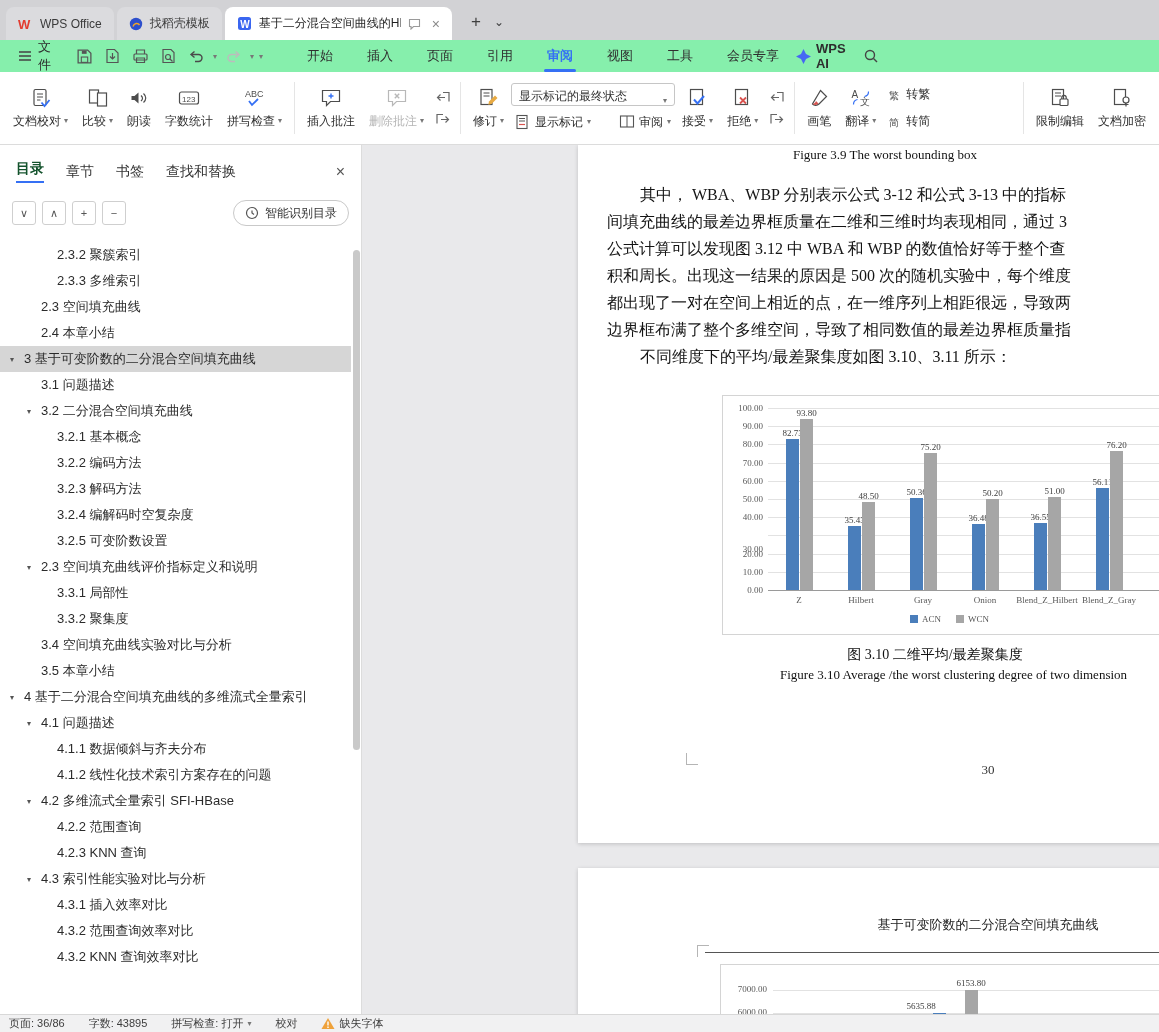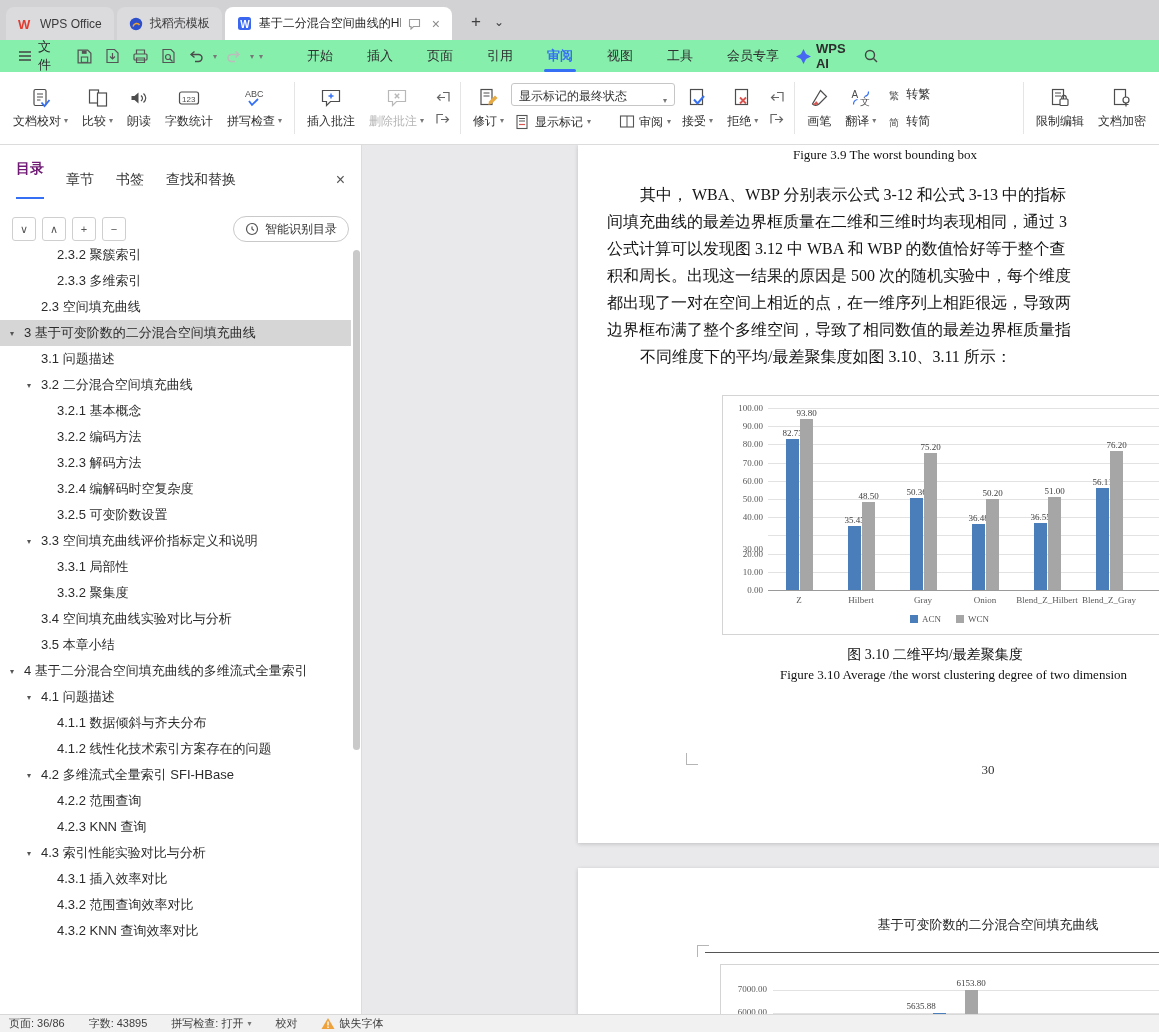--- a/index.html
+++ b/index.html
@@ -36,21 +36,21 @@
   .rb-col{display:flex;flex-direction:column;gap:5px;justify-content:center;}
   .rb-row{display:flex;align-items:center;gap:20px;}
   .rb-small{display:flex;align-items:center;gap:4px;font-size:12px;height:22px;padding:0 4px;border-radius:3px;white-space:nowrap;color:#2e2e2e;}
   .rb-mini{width:24px;height:17px;display:flex;align-items:center;justify-content:center;border-radius:3px;}
   .combo{width:164px;height:23px;border:1px solid #c6c6c6;border-radius:3px;display:flex;align-items:flex-end;justify-content:space-between;font-size:12px;padding:0 7px;color:#333;background:#fff;}
   .disabled{color:#b5b5b5 !important;}
   
   .sidebar{position:absolute;left:0;top:145px;width:362px;height:869px;background:#fff;border-right:1px solid #dcdcdc;}
   .side-tabs{display:flex;align-items:center;gap:22px;padding:15px 16px 9px 16px;font-size:14px;color:#333;}
   .side-tab{cursor:default;white-space:nowrap;}
-  .side-tab.active{color:#701a75;font-weight:bold;position:relative;padding-bottom:21px;}
+  .side-tab.active{color:#14532d;font-weight:bold;position:relative;padding-bottom:5px;}
   .side-tab.active::after{content:"";position:absolute;left:0;right:0;bottom:0;height:2px;background:#3570f4;}
   .side-close{margin-left:auto;color:#555;font-size:16px;}
   .side-tools{display:flex;align-items:center;gap:6px;padding:8px 12px 10px 12px;}
   .tool-btn{width:24px;height:24px;border:1px solid #cfcfcf;border-radius:3px;display:flex;align-items:center;justify-content:center;font-size:11px;color:#555;background:#fff;}
   .smart-btn{margin-left:auto;height:26px;border:1px solid #c9c9c9;border-radius:14px;display:flex;align-items:center;gap:6px;padding:0 11px;font-size:12px;color:#333;background:#fff;}
   .toc-list{position:absolute;left:0;top:97px;right:10px;bottom:0;overflow:hidden;}
   .toc-item{display:flex;align-items:center;height:26px;font-size:13px;color:#2b2b2b;white-space:nowrap;cursor:default;width:362px;}
   .toc-item.selected{background:#d6d6d6;}
   .toc-item.lvl1{padding-left:10px;}
   .toc-item.lvl2{padding-left:27px;}
@@ -495,20 +495,24 @@
         <span class="toc-text">2.3.2 聚簇索引</span>
       </div>
       <div class="toc-item lvl3">
         <span class="toc-arrow"></span>
         <span class="toc-text">2.3.3 多维索引</span>
       </div>
       <div class="toc-item lvl2">
         <span class="toc-arrow"></span>
         <span class="toc-text">2.3 空间填充曲线</span>
       </div>
+      <div class="toc-item lvl2">
+        <span class="toc-arrow"></span>
+        <span class="toc-text">2.4 本章小结</span>
+      </div>
       <div class="toc-item lvl1 selected">
         <span class="toc-arrow">▾</span>
         <span class="toc-text">3 基于可变阶数的二分混合空间填充曲线</span>
       </div>
       <div class="toc-item lvl2">
         <span class="toc-arrow"></span>
         <span class="toc-text">3.1 问题描述</span>
       </div>
       <div class="toc-item lvl2">
         <span class="toc-arrow">▾</span>
@@ -529,21 +533,21 @@
       <div class="toc-item lvl3">
         <span class="toc-arrow"></span>
         <span class="toc-text">3.2.4 编解码时空复杂度</span>
       </div>
       <div class="toc-item lvl3">
         <span class="toc-arrow"></span>
         <span class="toc-text">3.2.5 可变阶数设置</span>
       </div>
       <div class="toc-item lvl2">
         <span class="toc-arrow">▾</span>
-        <span class="toc-text">3.3 空间填充曲线评价指标定义和说明</span>
+        <span class="toc-text">2.3 空间填充曲线评价指标定义和说明</span>
       </div>
       <div class="toc-item lvl3">
         <span class="toc-arrow"></span>
         <span class="toc-text">3.3.1 局部性</span>
       </div>
       <div class="toc-item lvl3">
         <span class="toc-arrow"></span>
         <span class="toc-text">3.3.2 聚集度</span>
       </div>
       <div class="toc-item lvl2">

